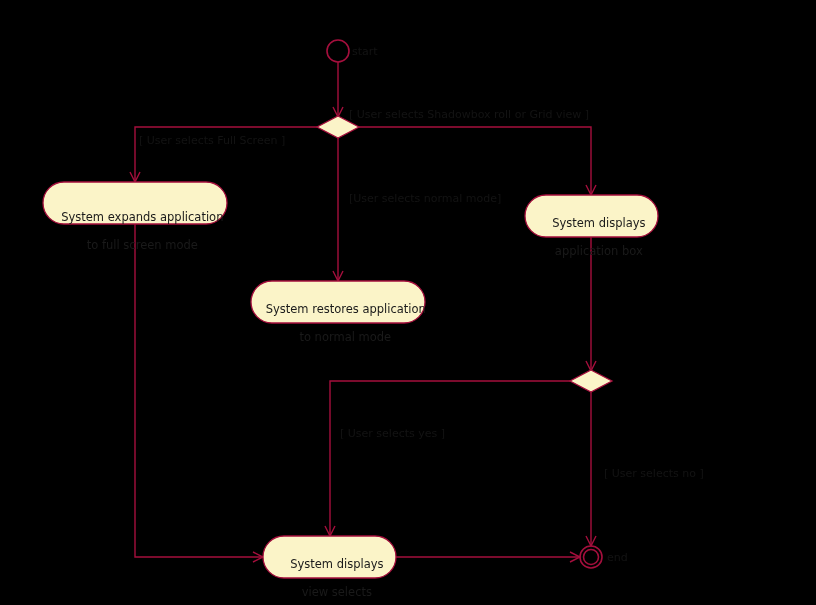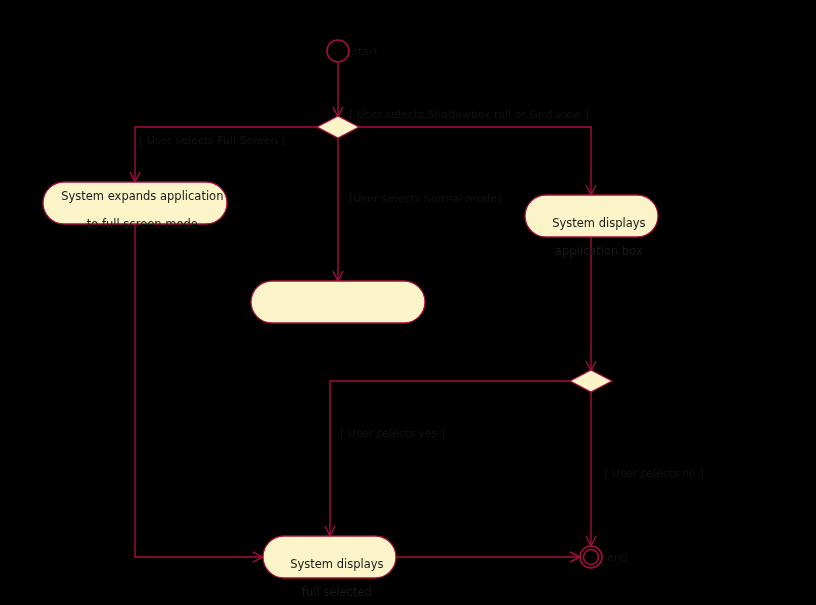--- a/index.html
+++ b/index.html
@@ -174,29 +174,33 @@
   <div class="guard-label" style="left:349px; top:108px;">[ User selects Shadowbox roll or Grid view ]</div>
 
   <div class="guard-label" style="left:139px; top:134px;">[ User selects Full Screen ]</div>
 
   <div class="guard-label" style="left:349px; top:192px;">[User selects normal mode]</div>
 
   <div class="guard-label" style="left:340px; top:427px;">[ User selects yes ]</div>
 
   <div class="guard-label" style="left:604px; top:467px;">[ User selects no ]</div>
 
-  <div class="action-label" style="left:43px; top:175px; width:184px;text-align:center;">
+  <div class="action-label" style="left:43px; top:196px; width:184px;text-align:center;">
     <span>System expands application</span><br>
     <span>to full screen mode</span>
   </div>
 
+  <div class="action-label" style="left:251px; top:288px; width:174px;">
+    <span>System restores application</span><br>
+    <span>to normal mode</span>
+  </div>
 
   <div class="action-label" style="left:525px; top:202px; width:133px;">
     <span>System displays</span><br>
     <span>application box</span>
   </div>
 
   <div class="action-label" style="left:263px; top:543px; width:133px;">
     <span>System displays</span><br>
-    <span>full selected</span>
+    <span>view selects</span>
   </div>
 
 </div>
 
 </body></html>

